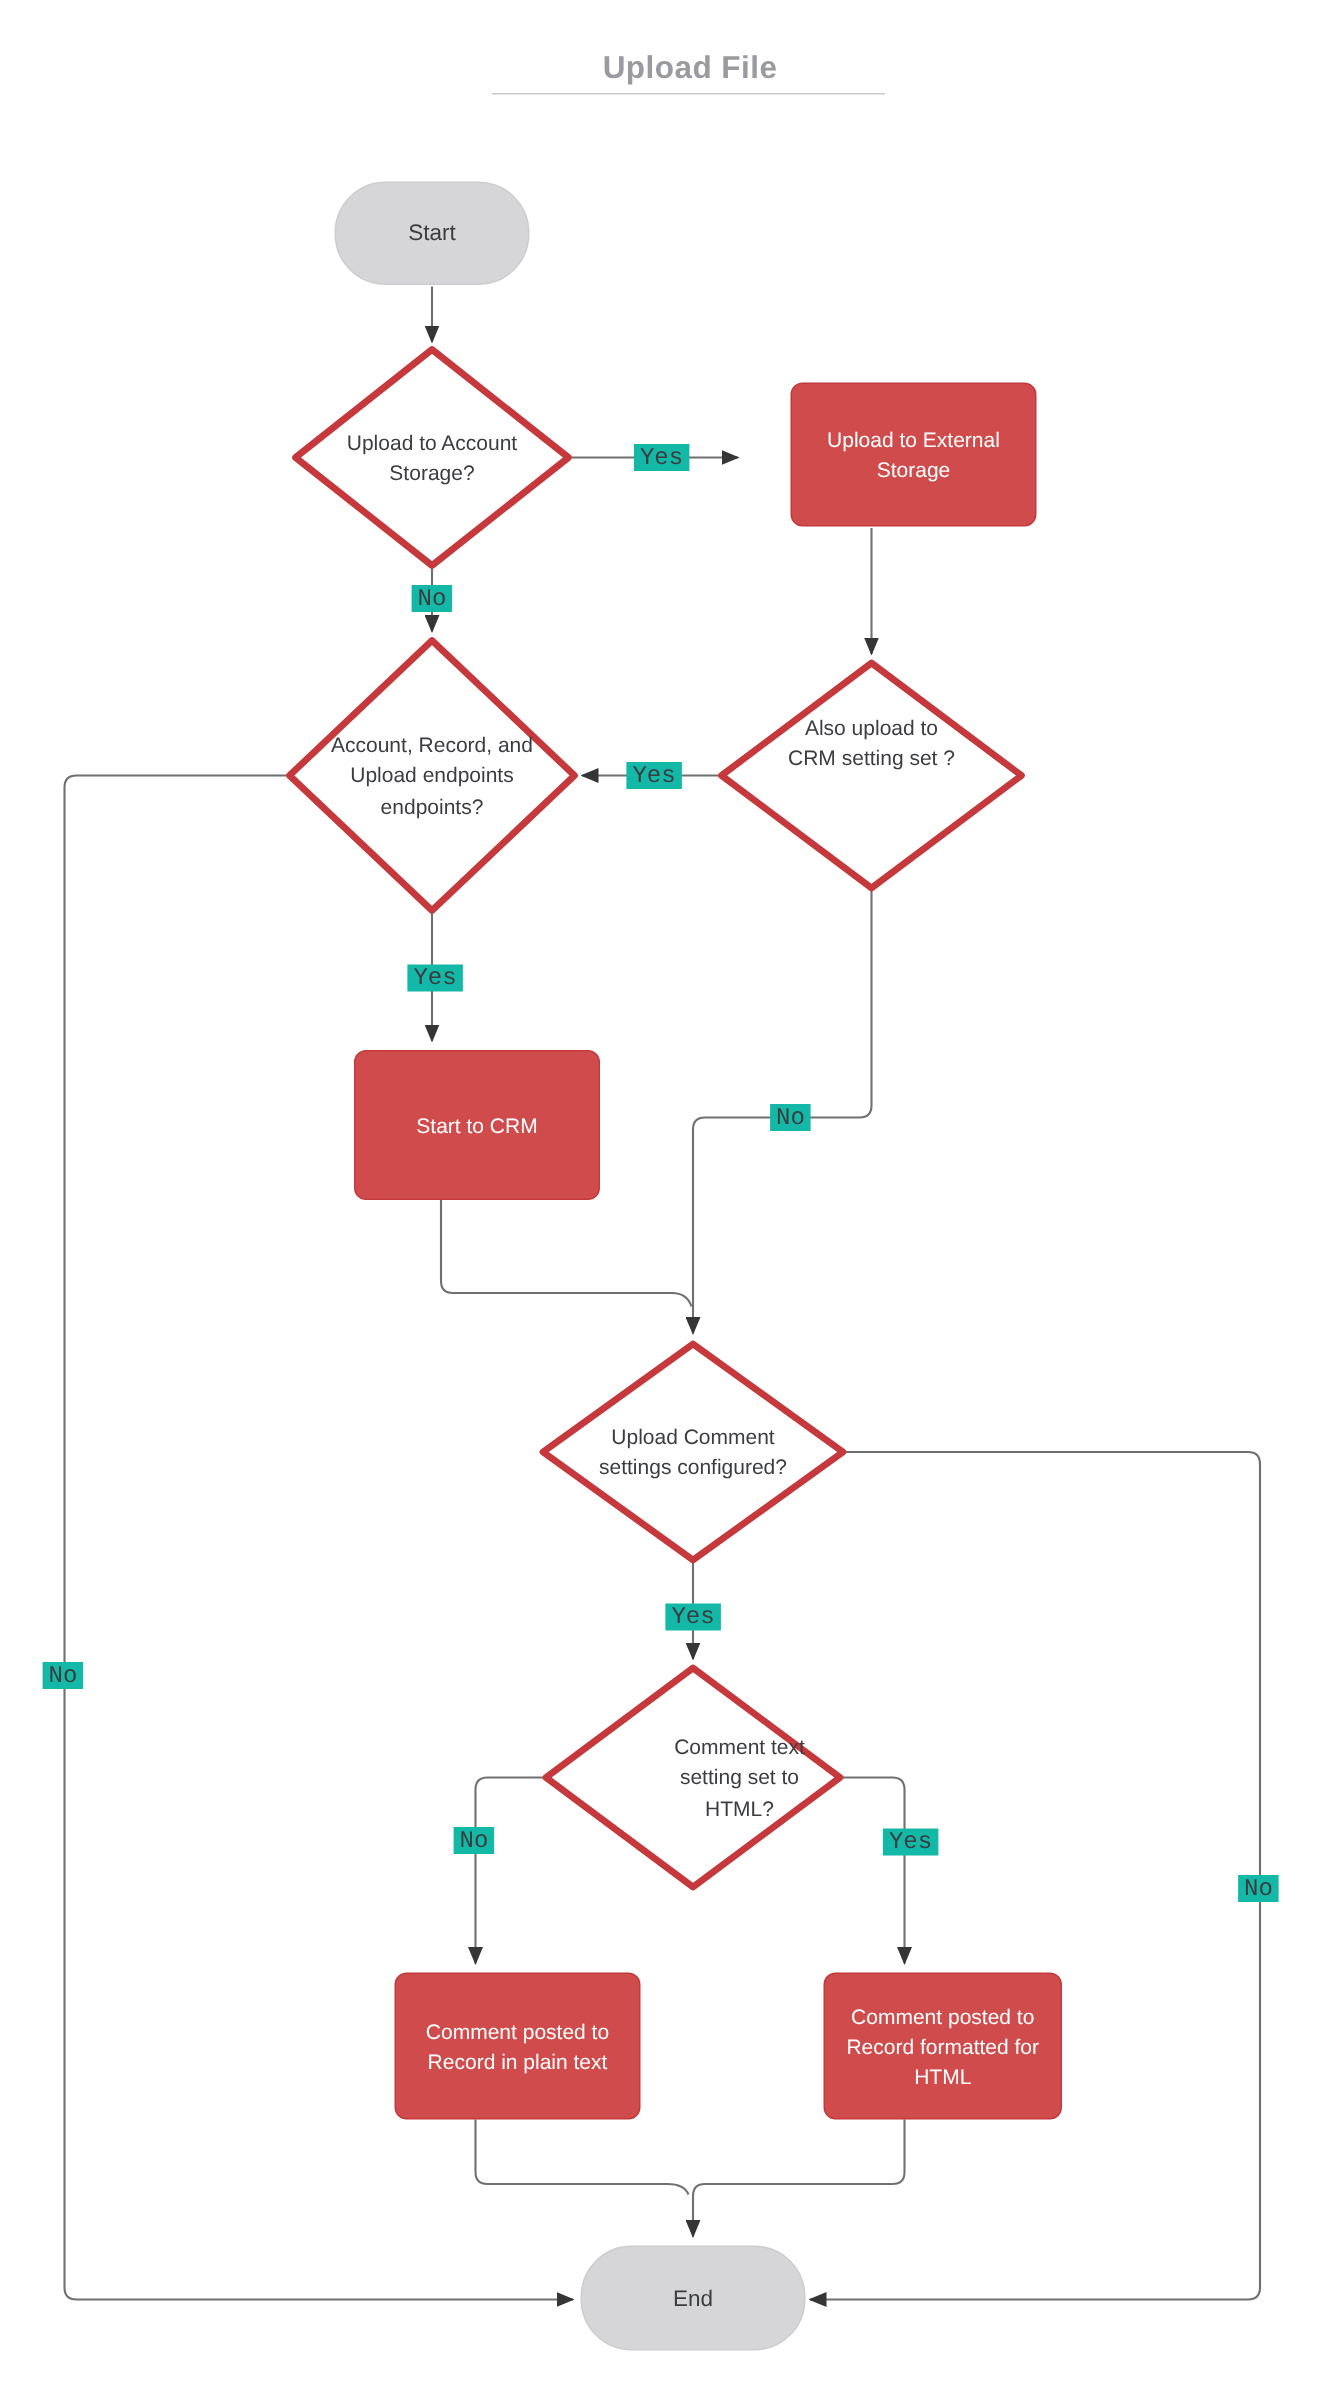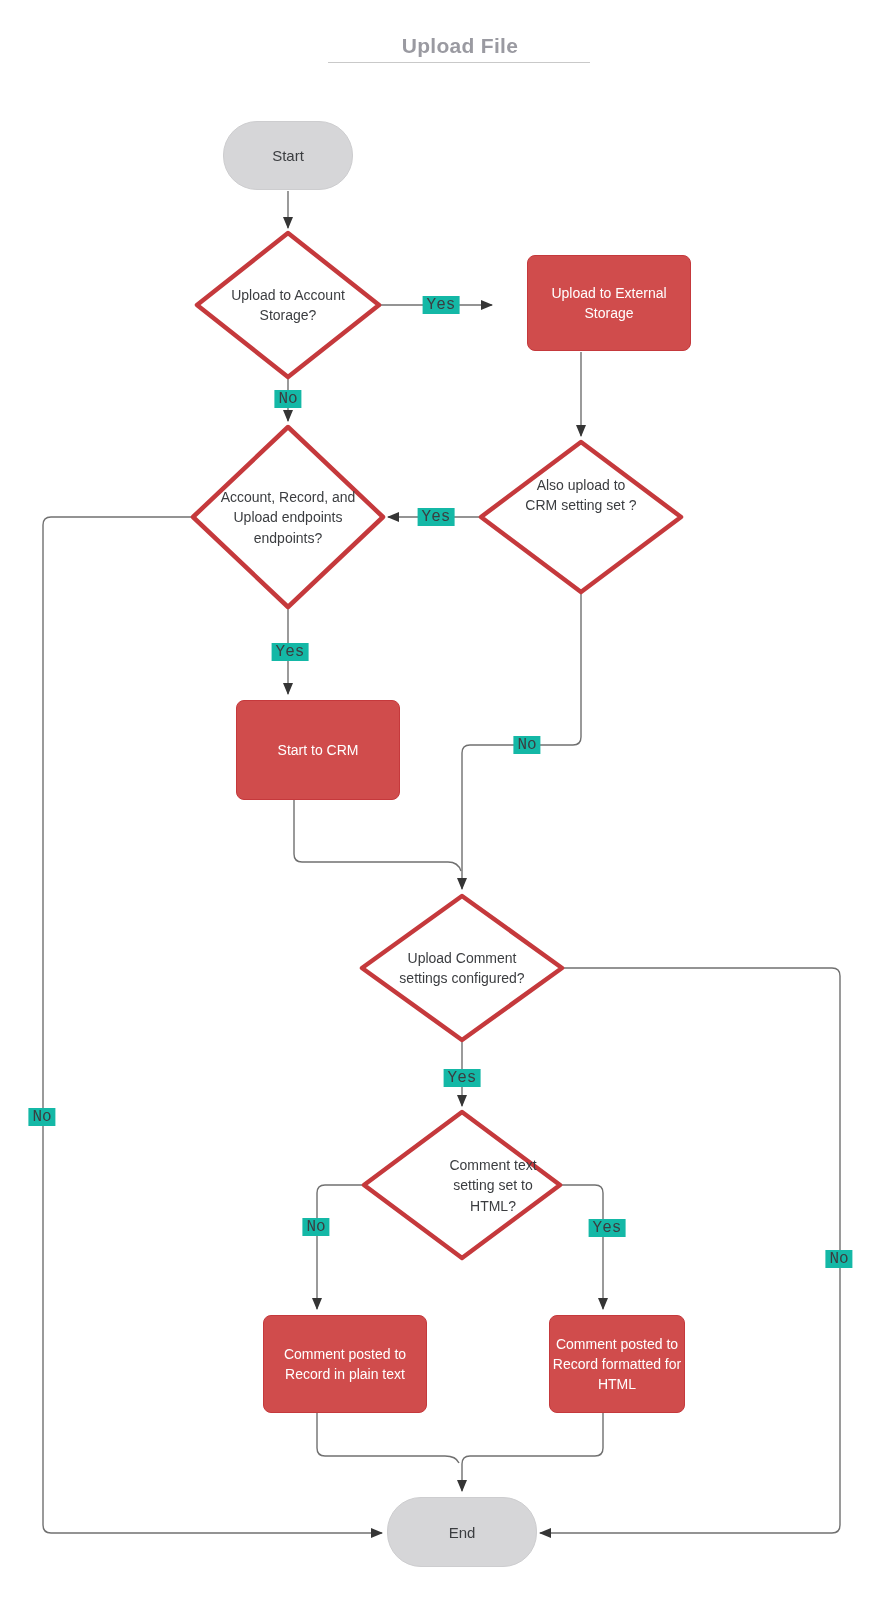--- a/index.html
+++ b/index.html
@@ -96,21 +96,21 @@
   </div>
 
   <div class="node process" style="left:208px;top:700px;width:164px;height:100px;">
     <span style="max-width:150px;">Start to CRM</span>
   </div>
 
   <div class="node process" style="left:235px;top:1315px;width:164px;height:98px;">
     <span style="max-width:142px;">Comment posted to Record in plain text</span>
   </div>
 
-  <div class="node process" style="left:521px;top:1315px;width:136px;height:98px;">
+  <div class="node process" style="left:521px;top:1315px;width:159px;height:98px;">
     <span style="max-width:152px;">Comment posted to Record formatted for HTML</span>
   </div>
 
   <div class="node terminator" style="left:387px;top:1497px;width:150px;height:70px;">
     <span>End</span>
   </div>
 
   <div class="dlabel" style="left:288px;top:305px;width:135px;">Upload to Account Storage?</div>
   <div class="dlabel" style="left:581px;top:495px;width:122px;">Also upload to CRM setting set ?</div>
   <div class="dlabel" style="left:288px;top:517px;width:142px;">Account, Record, and Upload endpoints endpoints?</div>

